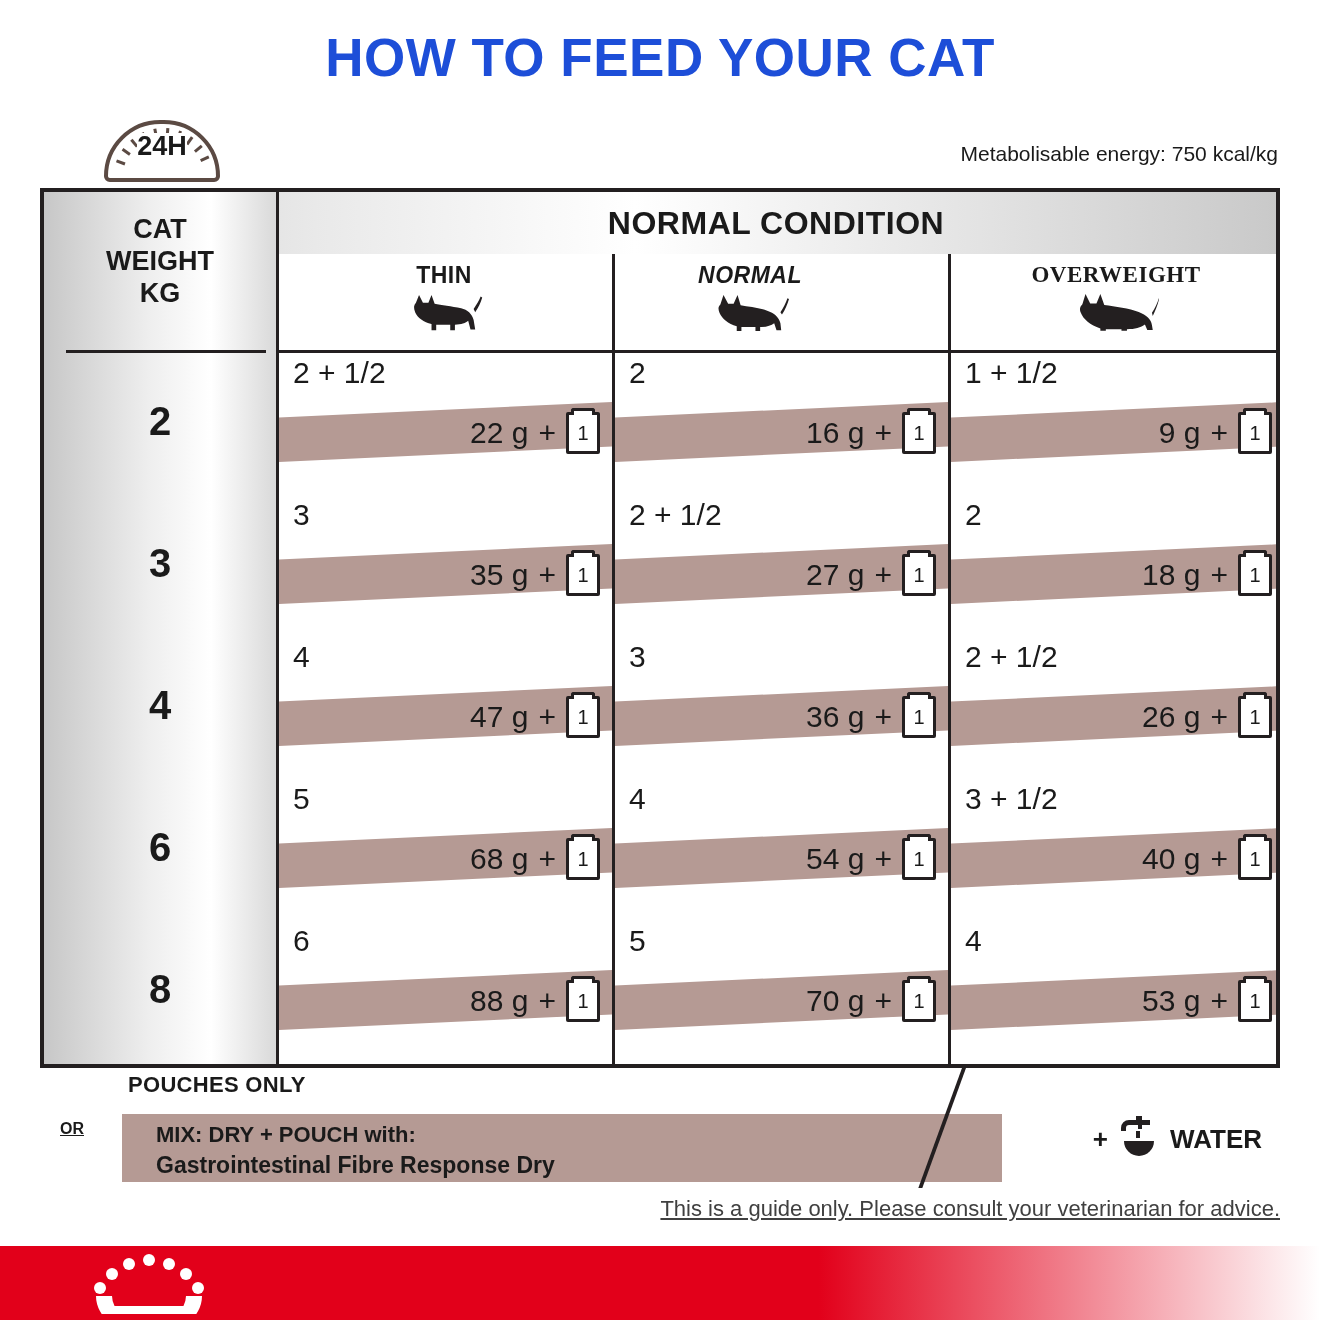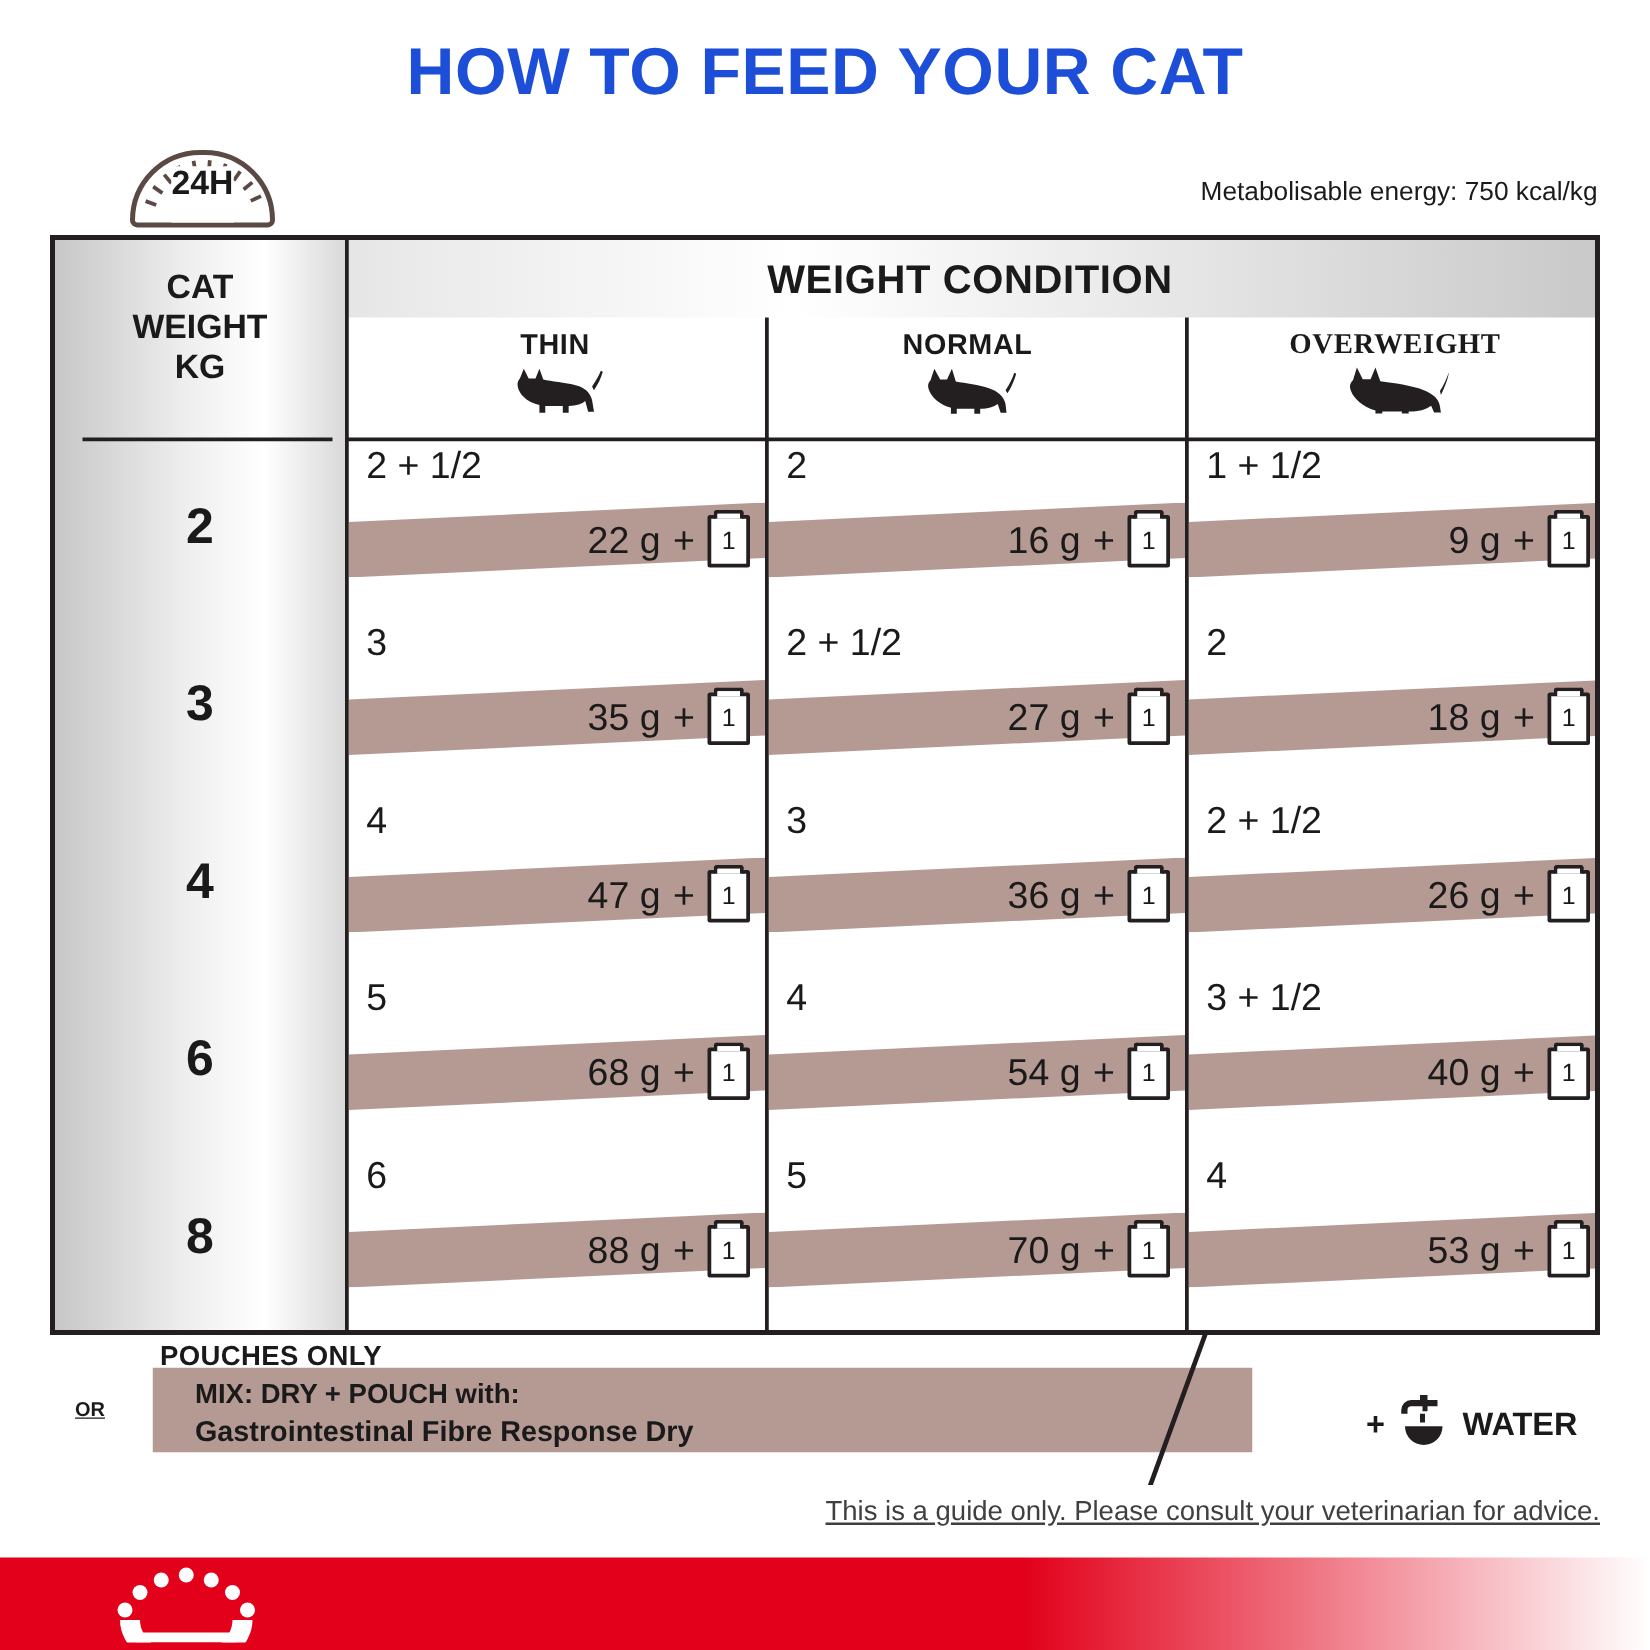--- a/index.html
+++ b/index.html
@@ -151,21 +151,21 @@
   .bottom {
     position:absolute; left:40px; top:1068px; width:1240px; height:120px;
   }
   .bot-or {
     position:absolute; left:20px; top:52px; font-weight:bold; font-size:16px;text-decoration:underline;
   }
   .pouches-only {
     position:absolute; left:88px; top:4px; font-weight:bold; font-size:22px; letter-spacing:0.3px;
   }
   .mixband {
-    position:absolute; left:82px; top:26px; width:880px; height:68px;
+    position:absolute; left:82px; top:46px; width:880px; height:68px;
     background:#b59a94;
     clip-path:polygon(0 0, 100% 0, 100% 100%, 0 100%);
   }
   .mixband .t1 { position:absolute; left:34px; top:8px; font-weight:bold; font-size:22px; }
   .mixband .t2 { position:absolute; left:34px; top:38px; font-weight:bold; font-size:23px; }
   .water {
     position:absolute; right:18px; top:46px;
     display:flex; align-items:center; gap:8px;
     font-weight:bold; font-size:26px;
   }
@@ -208,41 +208,41 @@
     <i style="transform:rotate(65deg)"></i>
   </div>
   <div class="lbl">24H</div>
 </div>
 
 <div class="me-line">Metabolisable energy: 750 kcal/kg</div>
 
 <div class="table-wrap">
 
   <div class="hdr-band">
-    <div class="wc">WEIGHT CONDITION</div>
+    <div class="wc">NORMAL CONDITION</div>
   </div>
 
   <div class="left-col">
     <div class="lbl">
       <div>CAT</div>
       <div>WEIGHT</div>
       <div>KG</div>
     </div>
     <div class="rule"></div>
   </div>
 
   <div class="cond-head" style="left:232px; width:336px;">
     <div class="nm">THIN</div>
     <div class="cat">
       <svg class="catsil" width="78" height="40" viewBox="0 0 100 50">
         <path fill="#231f20" d="M14 12 L18 2 L23 12 L30 12 L34 2 L38 13 C46 15 60 16 72 19 C80 21 86 26 88 34 L90 46 L84 46 L81 35 C78 38 72 40 64 40 L64 47 L58 47 L58 40 L40 40 L40 47 L34 47 L34 39 C24 37 16 31 13 24 C11 19 11 15 14 12 Z M88 20 C92 14 95 9 97 4 L99 5 C97 12 94 18 90 24 Z"></path>
       </svg>
     </div>
   </div>
-  <div class="cond-head" style="left:568px; width:324px;">
+  <div class="cond-head" style="left:544px; width:324px;font-style:italic;">
     <div class="nm">NORMAL</div>
     <div class="cat">
       <svg class="catsil" width="78" height="40" viewBox="0 0 100 50">
         <path fill="#231f20" d="M12 14 L16 2 L22 13 L29 13 L34 2 L38 15 C48 17 62 18 72 22 C81 25 87 30 89 38 L90 47 L84 47 L81 38 C77 41 71 43 63 43 L63 48 L57 48 L57 43 L39 43 L39 48 L33 48 L33 42 C22 39 14 32 11 25 C9 20 9 17 12 14 Z M89 24 C93 18 96 12 98 6 L100 7 C98 14 95 21 91 27 Z"></path>
       </svg>
     </div>
   </div>
   <div class="cond-head" style="left:904px; width:336px;font-family:Liberation Serif, serif;">
     <div class="nm">OVERWEIGHT</div>
     <div class="cat">

